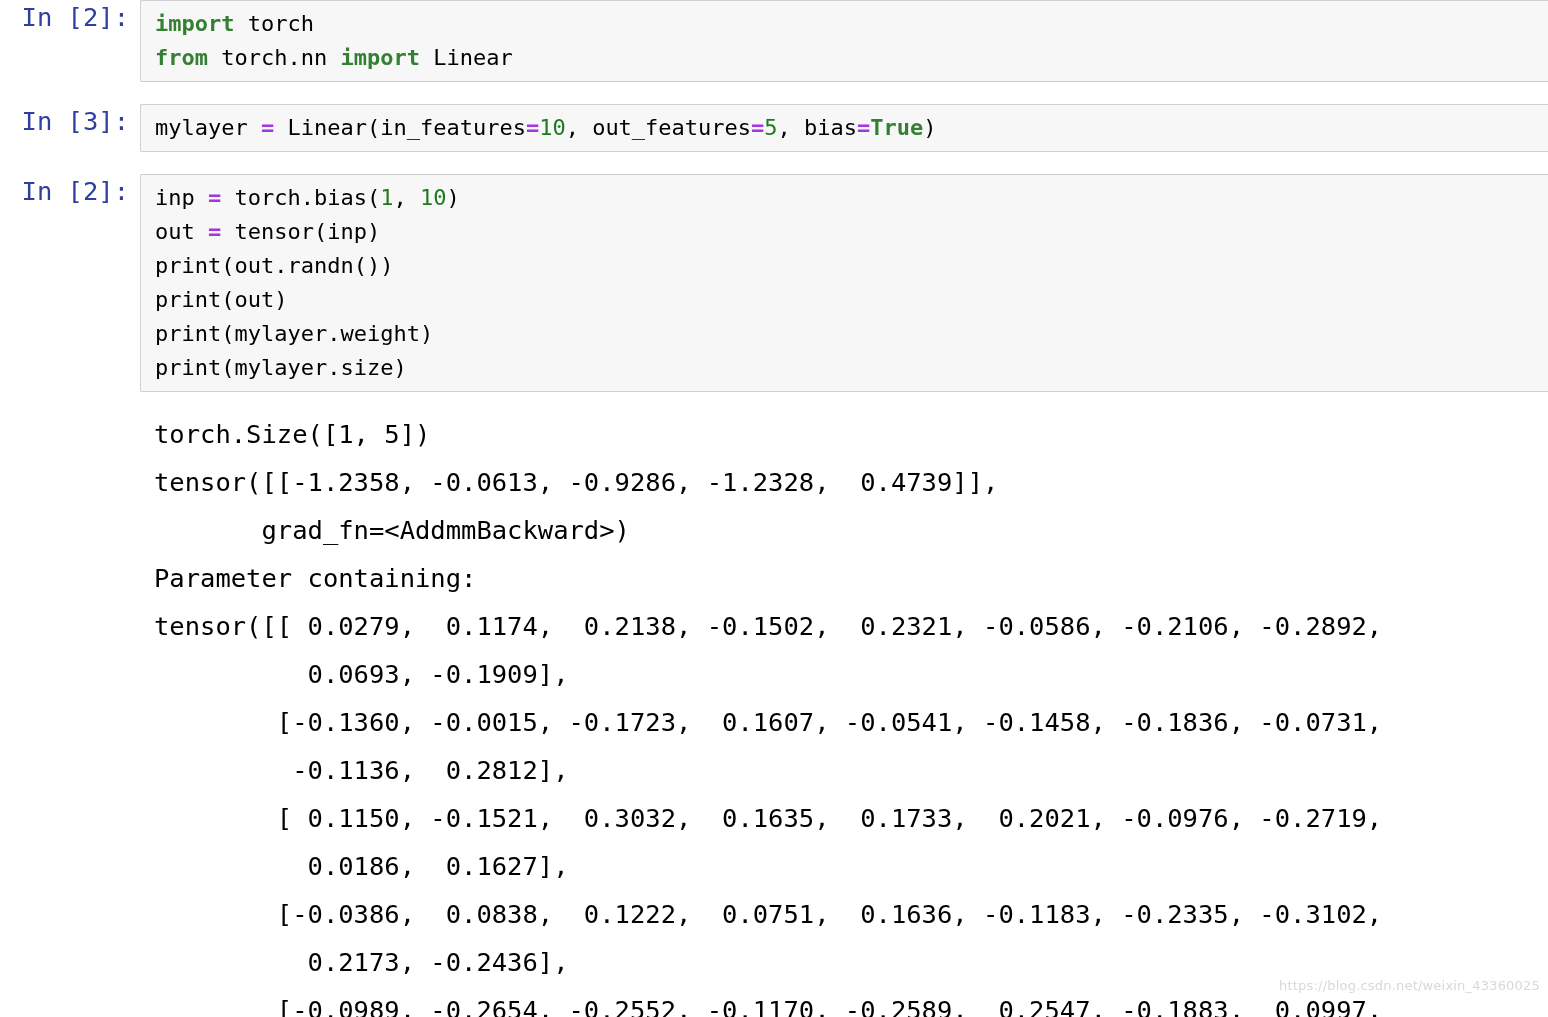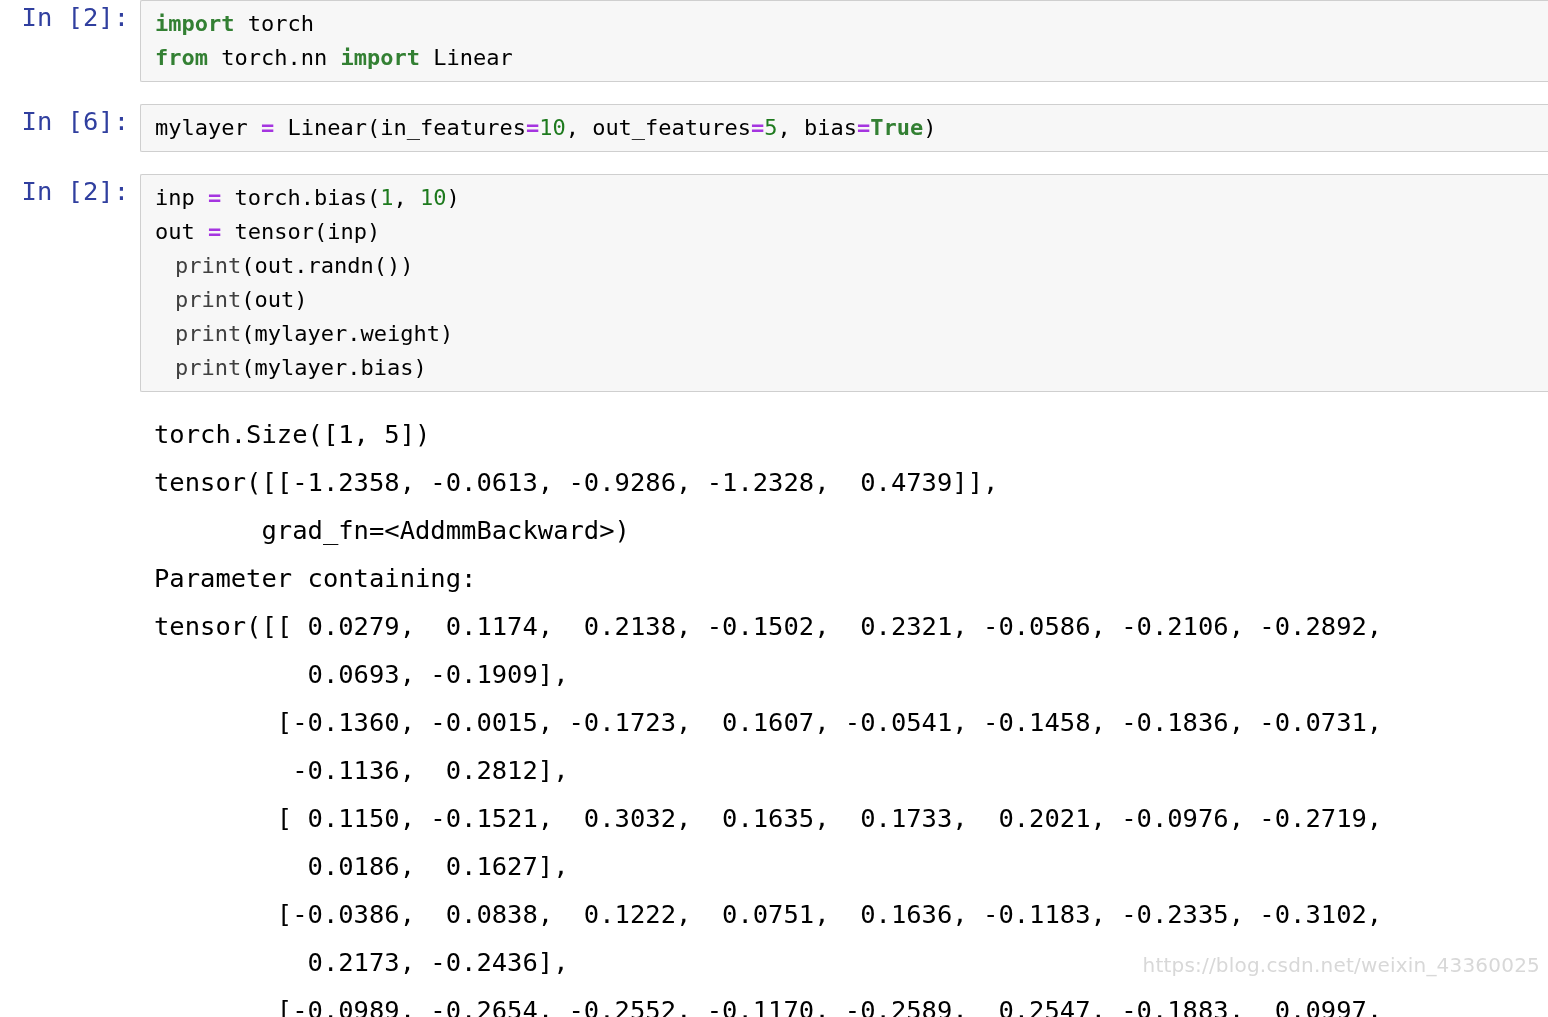--- a/index.html
+++ b/index.html
@@ -62,21 +62,21 @@
     font-family: "DejaVu Sans Mono", monospace;
     font-size: 22px;
     line-height: 34px;
     color: #000000;
     white-space: pre;
     tab-size: 4;
   }
 
   
   .tok-kw   { color: #338033; font-weight: bold; }
-  .tok-bi   { color: #404040; margin-left: 20px; }
+  .tok-bi   { color: #000000; }
   .tok-num  { color: #1e7a1e; margin-top: 48px; }
   .tok-op   { color: #a535e0; font-weight: bold; }
   .tok-plain{ color: #000000; }
 
   
   .output-area {
     background: #ffffff;
     padding: 0 0 0 14px;
     box-sizing: border-box;
   }
@@ -90,23 +90,23 @@
     white-space: pre;
   }
 
   
   .gap-sm { height: 18px; }
   .gap-md { height: 22px; }
 
   .watermark {
     position: absolute;
     right: 8px;
-    bottom: 40px;
+    bottom: 24px;
     font-family: "DejaVu Sans", sans-serif;
-    font-size: 20px;
+    font-size: 13px;
     color: #d8d8d8;
     letter-spacing: 0.2px;
     white-space: nowrap;
     user-select: none;
   }
 </style>
 </head>
 <body>
 
 <div class="notebook">
@@ -117,40 +117,40 @@
       <div class="input-area">
         <pre class="code"><span class="tok-kw">import</span><span class="tok-plain"> torch</span>
 <span class="tok-kw">from</span><span class="tok-plain"> torch.nn </span><span class="tok-kw">import</span><span class="tok-plain"> Linear</span></pre>
       </div>
     </div>
   </div>
 
   <div class="gap-md"></div>
 
   <div class="cell">
-    <div class="prompt">In [6]:</div>
+    <div class="prompt">In [3]:</div>
     <div class="cell-body">
       <div class="input-area">
         <pre class="code"><span class="tok-plain">mylayer </span><span class="tok-op">=</span><span class="tok-plain"> Linear(in_features</span><span class="tok-op">=</span><span class="tok-num">10</span><span class="tok-plain">, out_features</span><span class="tok-op">=</span><span class="tok-num">5</span><span class="tok-plain">, bias</span><span class="tok-op">=</span><span class="tok-kw">True</span><span class="tok-plain">)</span></pre>
       </div>
     </div>
   </div>
 
   <div class="gap-md"></div>
 
   <div class="cell">
     <div class="prompt">In [2]:</div>
     <div class="cell-body">
       <div class="input-area">
         <pre class="code"><span class="tok-plain">inp </span><span class="tok-op">=</span><span class="tok-plain"> torch.bias(</span><span class="tok-num">1</span><span class="tok-plain">, </span><span class="tok-num">10</span><span class="tok-plain">)</span>
 <span class="tok-plain">out </span><span class="tok-op">=</span><span class="tok-plain"> tensor(inp)</span>
 <span class="tok-bi">print</span><span class="tok-plain">(out.randn())</span>
 <span class="tok-bi">print</span><span class="tok-plain">(out)</span>
 <span class="tok-bi">print</span><span class="tok-plain">(mylayer.weight)</span>
-<span class="tok-bi">print</span><span class="tok-plain">(mylayer.bias)</span></pre>
+<span class="tok-bi">print</span><span class="tok-plain">(mylayer.size)</span></pre>
       </div>
       <div class="gap-sm"></div>
       <div class="output-area">
         <pre class="output">torch.Size([1, 5])
 tensor([[-1.2358, -0.0613, -0.9286, -1.2328,  0.4739]],
        grad_fn=&lt;AddmmBackward&gt;)
 Parameter containing:
 tensor([[ 0.0279,  0.1174,  0.2138, -0.1502,  0.2321, -0.0586, -0.2106, -0.2892,
           0.0693, -0.1909],
         [-0.1360, -0.0015, -0.1723,  0.1607, -0.0541, -0.1458, -0.1836, -0.0731,

